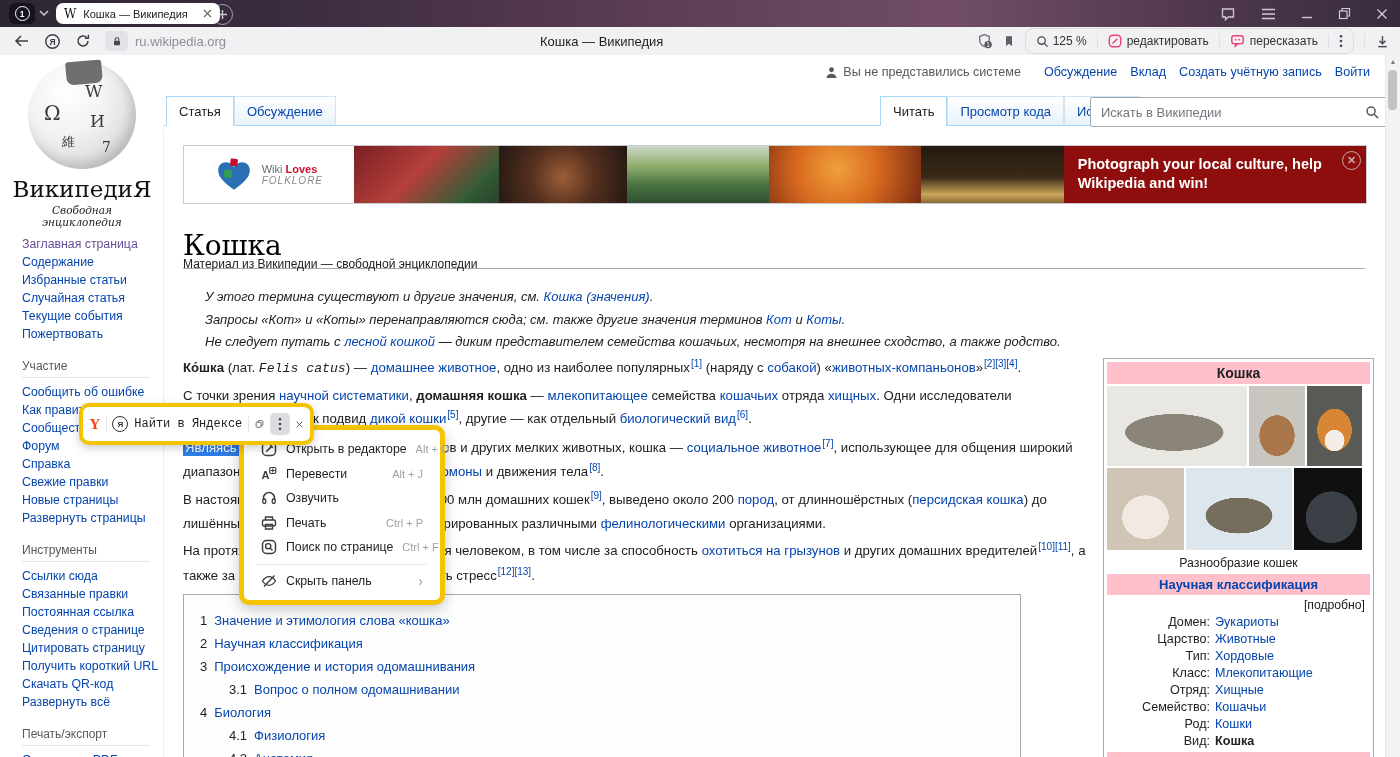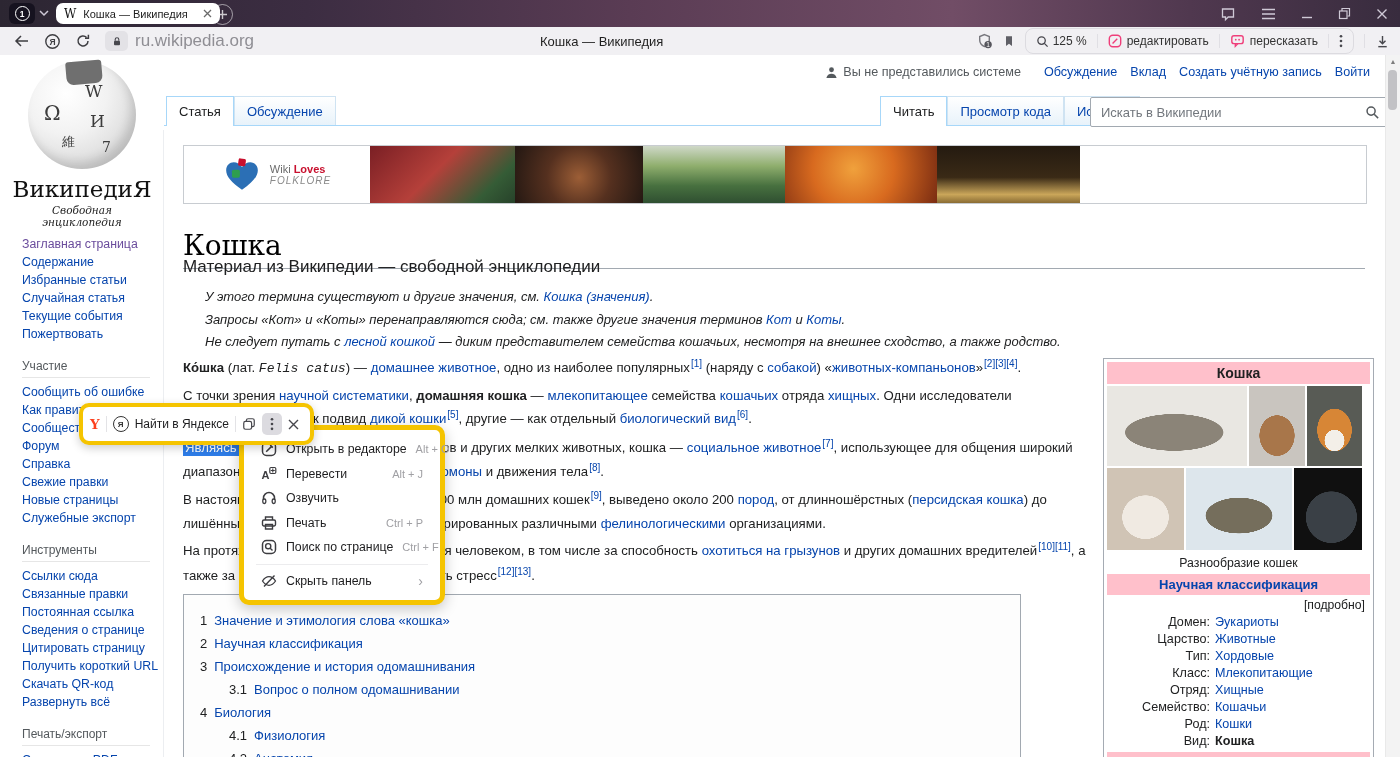--- a/index.html
+++ b/index.html
@@ -18,21 +18,21 @@
   .btab-title{flex:1;font-size:11px;color:#1c1c1c;white-space:nowrap;overflow:hidden;}
   .newtab{position:absolute;left:212px;top:4px;width:19px;height:19px;border-radius:50%;
     border:1.5px solid rgba(255,255,255,.55);display:flex;align-items:center;justify-content:center;}
   .winbtns{position:absolute;right:12px;top:0;height:27px;display:flex;align-items:center;gap:25px;}
   
   .addrbar{position:absolute;left:0;top:27px;width:100%;height:28px;background:#f1f0f3;
     border-bottom:1px solid #e2e1e5;display:flex;align-items:center;}
   .nav-ic{margin-left:14px;display:flex;align-items:center;}
   .urlpill{margin-left:14px;display:flex;align-items:center;gap:7px;}
   .lockbox{width:23px;height:20px;background:#e3e2e6;border-radius:5px;display:flex;align-items:center;justify-content:center;}
-  .urltext{font-size:17px;color:#8f8e94;}
+  .urltext{font-size:13px;color:#8f8e94;}
   .addr-title{position:absolute;left:540px;top:0;height:28px;display:flex;align-items:center;
     font-size:13px;color:#1f1f1f;}
   .addr-right{position:absolute;right:10px;top:0;height:28px;display:flex;align-items:center;gap:10px;}
   .toolpill{display:flex;align-items:center;gap:10px;border:1px solid #dcdbe0;border-radius:8px;
     height:24px;padding:0 10px;font-size:12px;color:#333;}
   .vsep{width:1px;height:14px;background:#e0dfe4;}
   .zoomlbl{display:flex;align-items:center;gap:4px;}
   .pinklbl{display:flex;align-items:center;gap:5px;}
   
   .wiki{position:absolute;left:0;top:55px;width:1386px;height:702px;background:#fff;color:#202122;}
@@ -82,21 +82,21 @@
   .bp3{width:142px;background:linear-gradient(180deg,#cfd8c8 0%,#8fae6d 35%,#47703f 70%,#2f4f31 100%);}
   .bp4{width:152px;background:radial-gradient(circle at 45% 40%,#f0a13c 0%,#d86a1f 45%,#7a2c12 100%);}
   .bp5{width:143px;background:linear-gradient(180deg,#241a10 0%,#3a2a16 55%,#caa65a 85%,#8a6c33 100%);}
   .banner-cta{width:283px;background:var(--banner-red,#8e0e0e);color:#fff;font-weight:bold;font-size:14.5px;
     line-height:19px;padding:9px 30px 0 14px;position:relative;}
   .banner-close{position:absolute;right:5px;top:5px;width:17px;height:17px;border:1.6px solid #cda3a3;
     border-radius:50%;color:#cda3a3;font-size:11px;display:flex;align-items:center;justify-content:center;cursor:pointer;}
   
   .h1{position:absolute;left:183px;top:155px;width:1182px;font-family:"DejaVu Serif",serif;
     font-size:28px;color:#000;border-bottom:1px solid #a2a9b1;padding-bottom:6px;font-weight:normal;}
-  .tagline{position:absolute;left:183px;top:202px;font-size:17px;color:#202122;}
+  .tagline{position:absolute;left:183px;top:202px;font-size:12px;color:#202122;}
   .hatnotes{position:absolute;left:205px;top:231px;width:880px;font-size:13px;font-style:italic;line-height:22.5px;}
   .paras{position:absolute;left:183px;top:301px;width:906px;font-size:13.2px;line-height:23.2px;}
   .apara{margin:0 0 4px 0;}
   .seg-b{font-weight:bold;}
   .seg-i{font-style:italic;font-family:Liberation Mono, monospace;}
   .seg-a{color:var(--link-blue,#0645ad);cursor:pointer;}
   .seg-r{color:var(--link-blue,#0645ad);font-size:10px;position:relative;top:-5px;margin-left:1px;cursor:pointer;}
   .seg-sel{background:var(--selection-blue,#2e7de9);color:#fff;padding:1px 2px;}
   .toc{position:absolute;left:183px;top:539px;width:820px;height:230px;border:1px solid #a2a9b1;
     background:#fdfdfd;padding:14px 0 0 16px;}
@@ -132,21 +132,21 @@
   .sb-up{position:absolute;top:3px;left:0;width:14px;text-align:center;font-size:7px;color:#7d7d7d;}
   .sb-thumb{position:absolute;top:15px;left:2px;width:9px;height:40px;background:#c2c2c5;border-radius:4px;}
   
   .seltoolbar{position:absolute;left:79px;top:348px;width:213px;height:34px;background:#fff;
     border:4px solid var(--accent-yellow,#f5c400);border-radius:10px;display:flex;align-items:center;
     padding:0 7px;gap:6px;box-shadow:0 3px 10px rgba(0,0,0,.2);z-index:30;}
   .ylogo{color:var(--yandex-red,#fc3f1d);font-weight:bold;font-size:13.5px;font-family:"DejaVu Serif",serif;}
   .tb-sep{width:1px;height:16px;background:#e3e3e6;}
   .ycircle{width:14px;height:14px;border:1.3px solid #333;border-radius:50%;font-size:8px;font-weight:bold;
     color:#333;display:flex;align-items:center;justify-content:center;flex:none;}
-  .tb-label{font-size:12px;color:#1d1d1f;white-space:nowrap;}
+  .tb-label{font-size:12px;color:#1d1d1f;white-space:nowrap;font-family:Liberation Mono, monospace;}
   .tb-dots{width:20px;height:22px;background:#dcdbe0;border-radius:5px;display:flex;align-items:center;
     justify-content:center;flex:none;cursor:pointer;}
   .ctxmenu{position:absolute;left:239px;top:370px;width:196px;background:#fff;
     border:5px solid var(--accent-yellow,#f5c400);border-radius:10px;padding:7px 0;
     box-shadow:0 4px 14px rgba(0,0,0,.22);z-index:25;}
   .menu-item{height:24.5px;display:flex;align-items:center;padding:0 17px;gap:9px;cursor:pointer;}
   .menu-icon{width:16px;height:16px;flex:none;display:flex;align-items:center;justify-content:center;}
   .menu-label{flex:1;font-size:12.3px;color:#1d1d1f;white-space:nowrap;}
   .menu-shortcut{font-size:11px;color:#a0a0a4;white-space:nowrap;}
   .menu-chevron{font-size:14px;color:#a0a0a4;line-height:1;}
@@ -300,21 +300,21 @@
         <a class="snav-item">Текущие события</a>
         <a class="snav-item">Пожертвовать</a>
         <div class="snav-header">Участие</div>
         <a class="snav-item">Сообщить об ошибке</a>
         <a class="snav-item">Как править статьи</a>
         <a class="snav-item">Сообщество</a>
         <a class="snav-item">Форум</a>
         <a class="snav-item">Справка</a>
         <a class="snav-item">Свежие правки</a>
         <a class="snav-item">Новые страницы</a>
-        <a class="snav-item">Служебные экспорт</a>
+        <a class="snav-item">Развернуть страницы</a>
         <div class="snav-header">Инструменты</div>
         <a class="snav-item">Ссылки сюда</a>
         <a class="snav-item">Связанные правки</a>
         <a class="snav-item">Постоянная ссылка</a>
         <a class="snav-item">Сведения о странице</a>
         <a class="snav-item">Цитировать страницу</a>
         <a class="snav-item">Получить короткий URL</a>
         <a class="snav-item">Скачать QR-код</a>
         <a class="snav-item">Развернуть всё</a>
         <div class="snav-header">Печать/экспорт</div>
@@ -366,20 +366,24 @@
           <div class="blt1"><span>Wiki </span><b>Loves</b></div>
           <div class="blt2">FOLKLORE</div>
         </div>
       </div>
       <div class="banner-photos">
         <div class="bphoto bp1"></div>
         <div class="bphoto bp2"></div>
         <div class="bphoto bp3"></div>
         <div class="bphoto bp4"></div>
         <div class="bphoto bp5"></div>
+      </div>
+      <div class="banner-cta">
+        <span>Photograph your local culture, help Wikipedia and win!</span>
+        <span class="banner-close">✕</span>
       </div>
     </div>
 
     <h1 class="h1">Кошка</h1>
     <div class="tagline">Материал из Википедии — свободной энциклопедии</div>
     <div class="hatnotes">
         <div class="hatnote"><span class="seg-t">У этого термина существуют и другие значения, см. </span><span class="seg-a">Кошка (значения)</span><span class="seg-t">.</span></div>
         <div class="hatnote"><span class="seg-t">Запросы «Кот» и «Коты» перенаправляются сюда; см. также другие значения терминов </span><span class="seg-a">Кот</span><span class="seg-t"> и </span><span class="seg-a">Коты</span><span class="seg-t">.</span></div>
         <div class="hatnote"><span class="seg-t">Не следует путать с </span><span class="seg-a">лесной кошкой</span><span class="seg-t"> — диким представителем семейства кошачьих, несмотря на внешнее сходство, а также родство.</span></div>
       </div>

